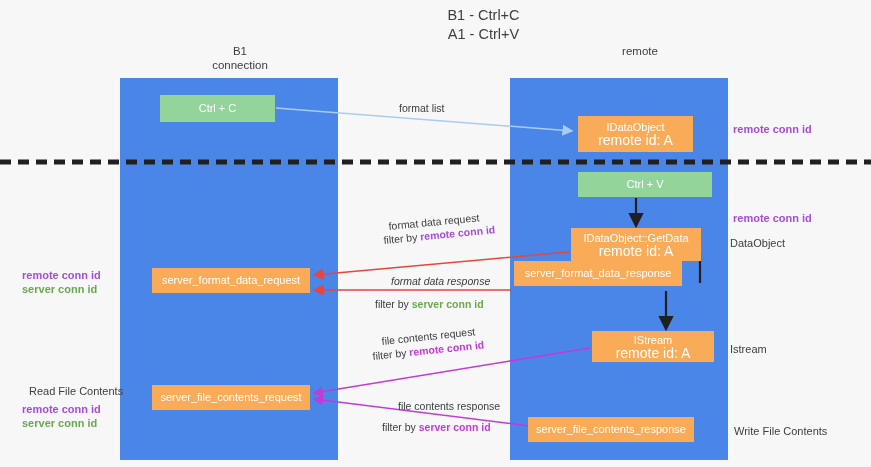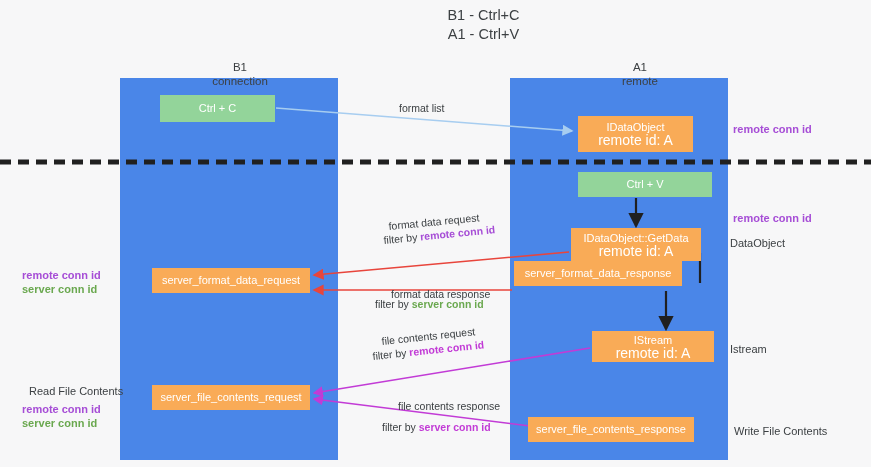--- a/index.html
+++ b/index.html
@@ -15,21 +15,21 @@
   .abs{position:absolute;}
 
   
   #title{
     left:0;top:6px;width:871px;text-align:center;
     font-size:14.5px;line-height:19px;color:#3c4043;margin-left:48px;
   }
 
   
   .col-head{
-    text-align:center;font-size:11.5px;line-height:14px;color:#3c4043;margin-top:16px;
+    text-align:center;font-size:11.5px;line-height:14px;color:#3c4043;
   }
   #head-b1{left:140px;top:44px;width:200px;}
   #head-a1{left:540px;top:44px;width:200px;}
 
   
   .node{
     position:absolute;
     display:flex;flex-direction:column;
     align-items:center;justify-content:center;
     color:#ffffff;font-size:11px;line-height:13px;
@@ -69,21 +69,21 @@
   #s-left2{left:22px;top:402px;}
 
   
   .elabel{position:absolute;font-size:10.5px;line-height:13px;white-space:nowrap;}
 
   #e-formatlist{left:399px;top:102px;color:#3c4043;}
 
   #e-fdreq{left:388px;top:220px;color:#3c4043;transform:rotate(-5.5deg);transform-origin:left top;}
   #e-fdreq2{left:383px;top:234px;transform:rotate(-5.5deg);transform-origin:left top;}
 
-  #e-fdres{left:391px;top:288px;color:#3c4043;}
+  #e-fdres{left:391px;top:275px;color:#3c4043;font-style:italic;}
   #e-fdres2{left:375px;top:298px;}
 
   #e-fcreq{left:381px;top:335px;color:#3c4043;transform:rotate(-6deg);transform-origin:left top;}
   #e-fcreq2{left:372px;top:350px;transform:rotate(-6deg);transform-origin:left top;}
 
   #e-fcres{left:398px;top:400px;color:#3c4043;}
   #e-fcres2{left:382px;top:421px;}
 </style>
 </head>
 <body>
@@ -129,21 +129,20 @@
 <div class="abs" id="title">
   <div>B1 - Ctrl+C</div>
   <div>A1 - Ctrl+V</div>
 </div>
 
 <div class="abs col-head" id="head-b1">
   <div>B1</div>
   <div>connection</div>
 </div>
 <div class="abs col-head" id="head-a1">
-  <div>A1</div>
   <div>remote</div>
 </div>
 
 <div class="node green" id="n-ctrlc">
   <div>Ctrl + C</div>
 </div>
 
 <div class="node orange" id="n-idataobject">
   <div>IDataObject</div>
   <div class="l2">remote id: A</div>

